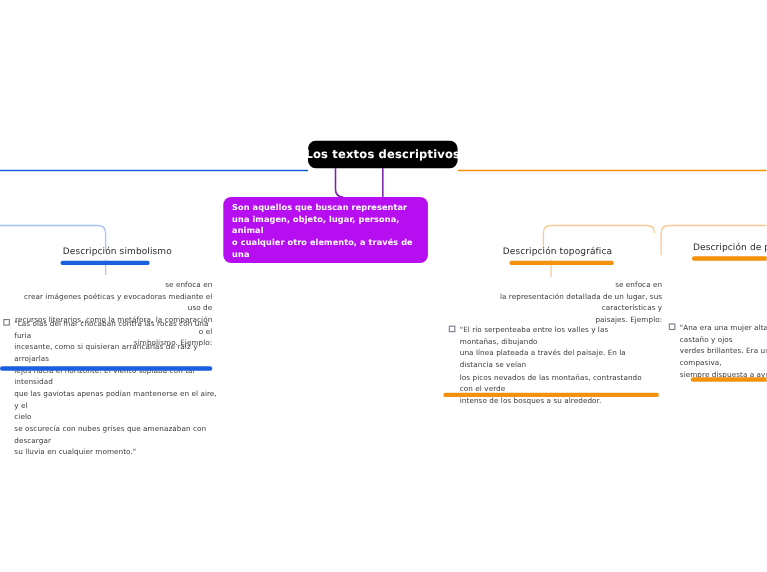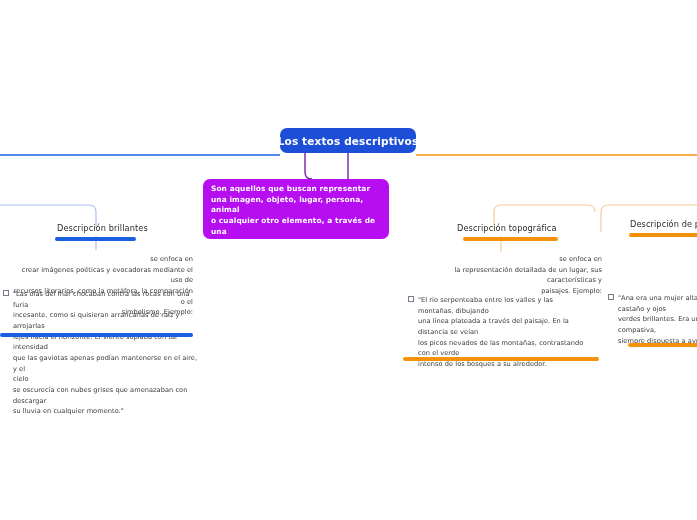--- a/index.html
+++ b/index.html
@@ -23,21 +23,21 @@
     height: 520px;
   }
 
   
   .root-node {
     position: absolute;
     left: 280px;
     top: 128px;
     width: 136px;
     height: 25px;
-    background: #1d4ed8;
+    background: #000000;
     border-radius: 7px;
     display: flex;
     align-items: center;
     justify-content: center;
     box-sizing: border-box;
   }
   .root-node .root-label {
     color: #ffffff;
     font-size: 10.5px;
     font-weight: bold;
@@ -159,21 +159,21 @@
   </div>
 
   <div class="central-note">
     <span class="note-text">Son aquellos que buscan representar
 una imagen, objeto, lugar, persona, animal
 o cualquier otro elemento, a través de una
 descripción detallada.</span>
   </div>
 
   <div class="branch" style="left:0px; top:205px; width:200px; height:140px;">
-    <div class="branch-title" style="left:57px; top:18px;">Descripción brillantes</div>
+    <div class="branch-title" style="left:57px; top:18px;">Descripción simbolismo</div>
     <div class="branch-underline" style="left:55px; top:32px; width:81px; background:#1a5fe0;"></div>
     <div class="branch-body" style="left:13px; top:49px; width:180px;">se enfoca en
 crear imágenes poéticas y evocadoras mediante el uso de
 recursos literarios, como la metáfora, la comparación o el
 simbolismo. Ejemplo:</div>
     <div class="branch-quote-wrap" style="left:3px; top:84px; width:195px;">
       <div class="checkbox"></div>
       <div class="quote-text">"Las olas del mar chocaban contra las rocas con una furia
 incesante, como si quisieran arrancarlas de raíz y arrojarlas
 lejos hacia el horizonte. El viento soplaba con tal intensidad

